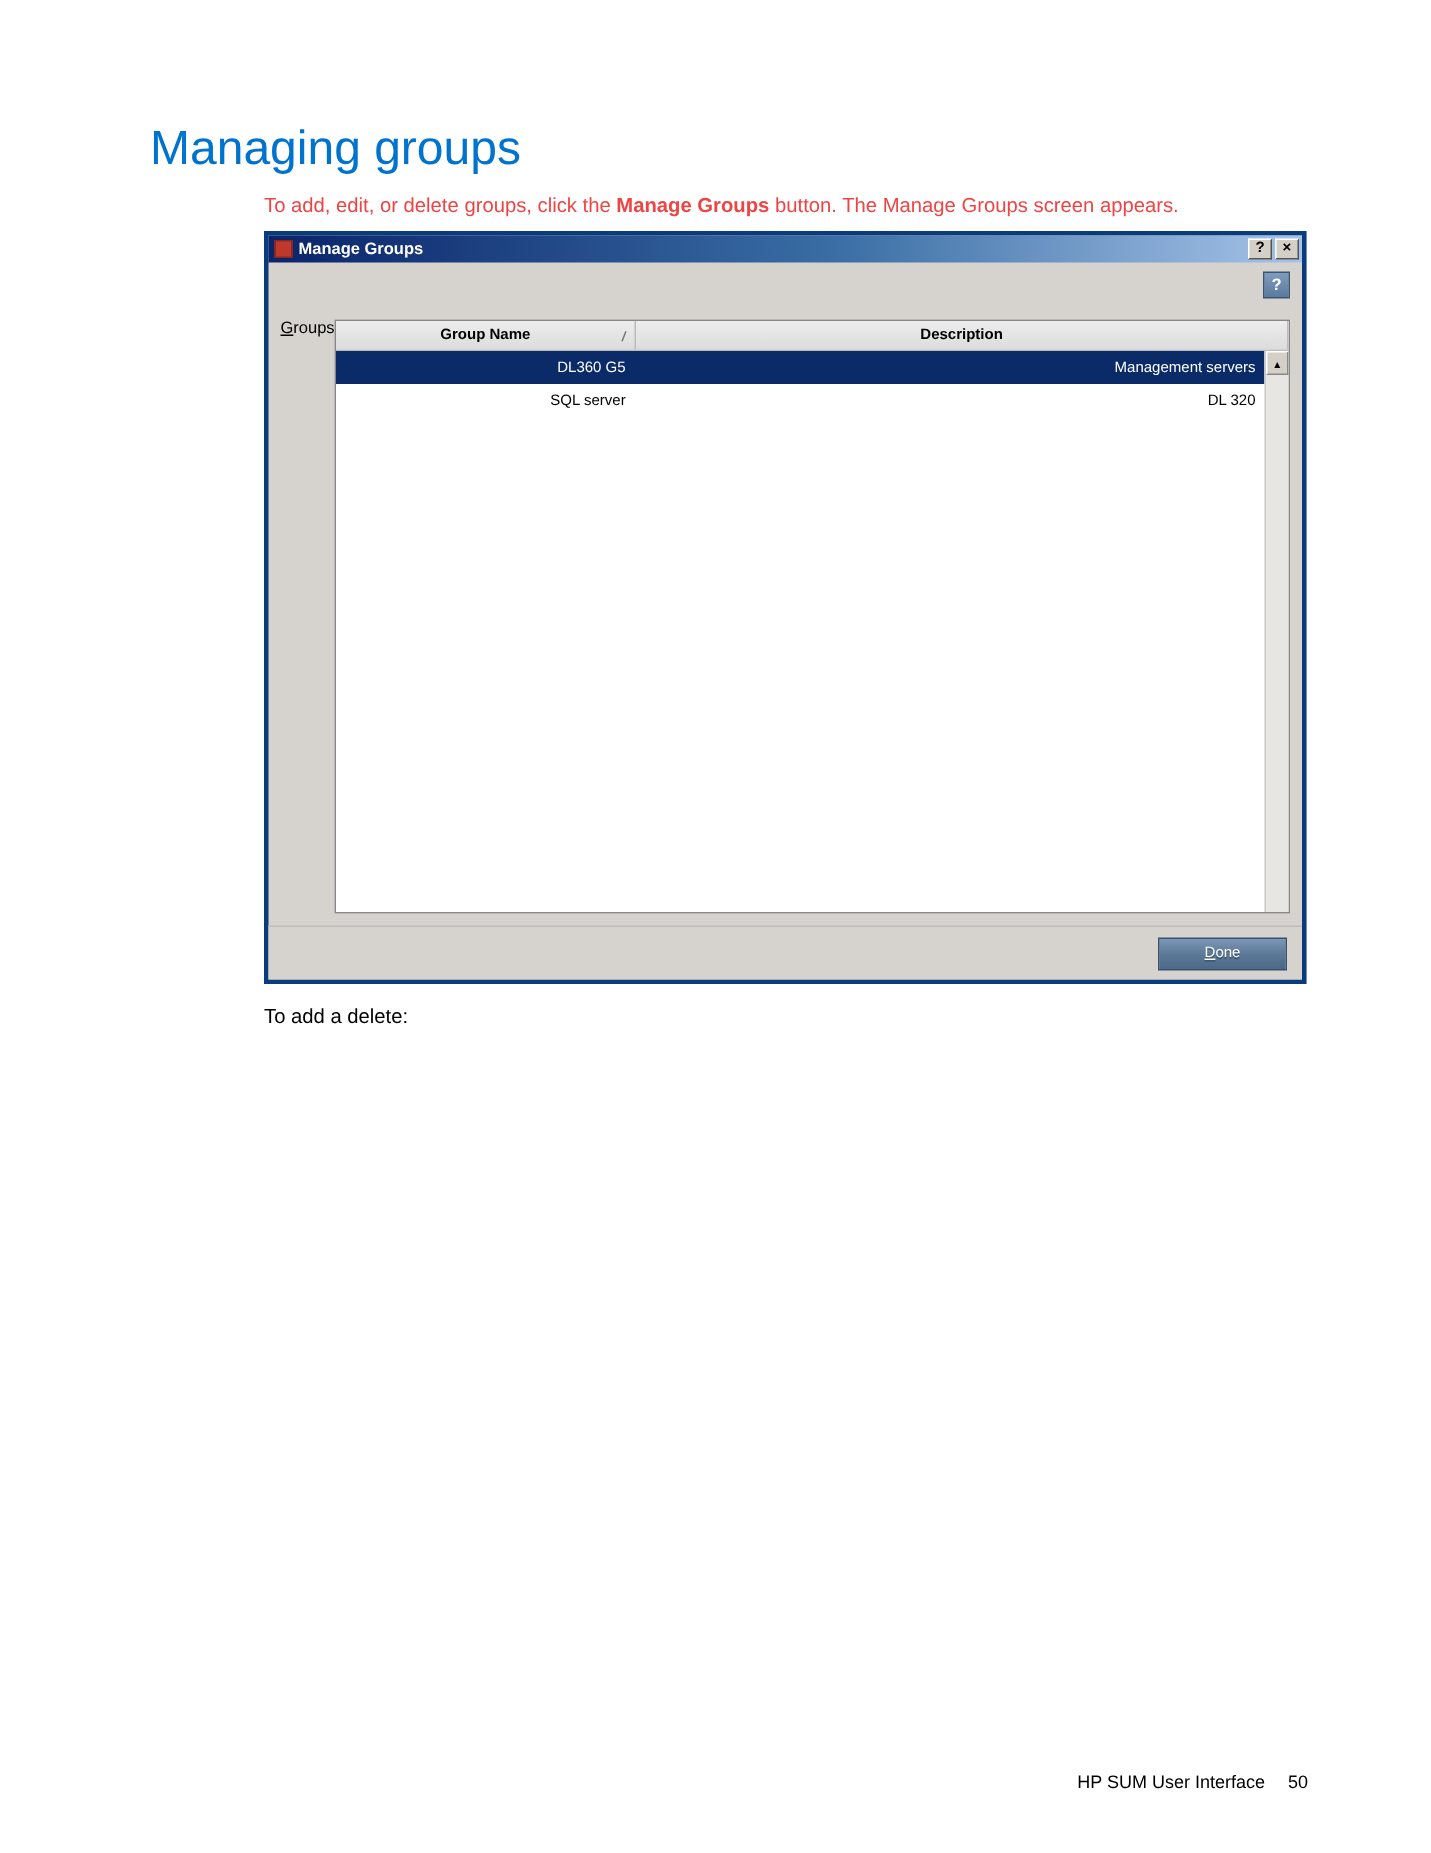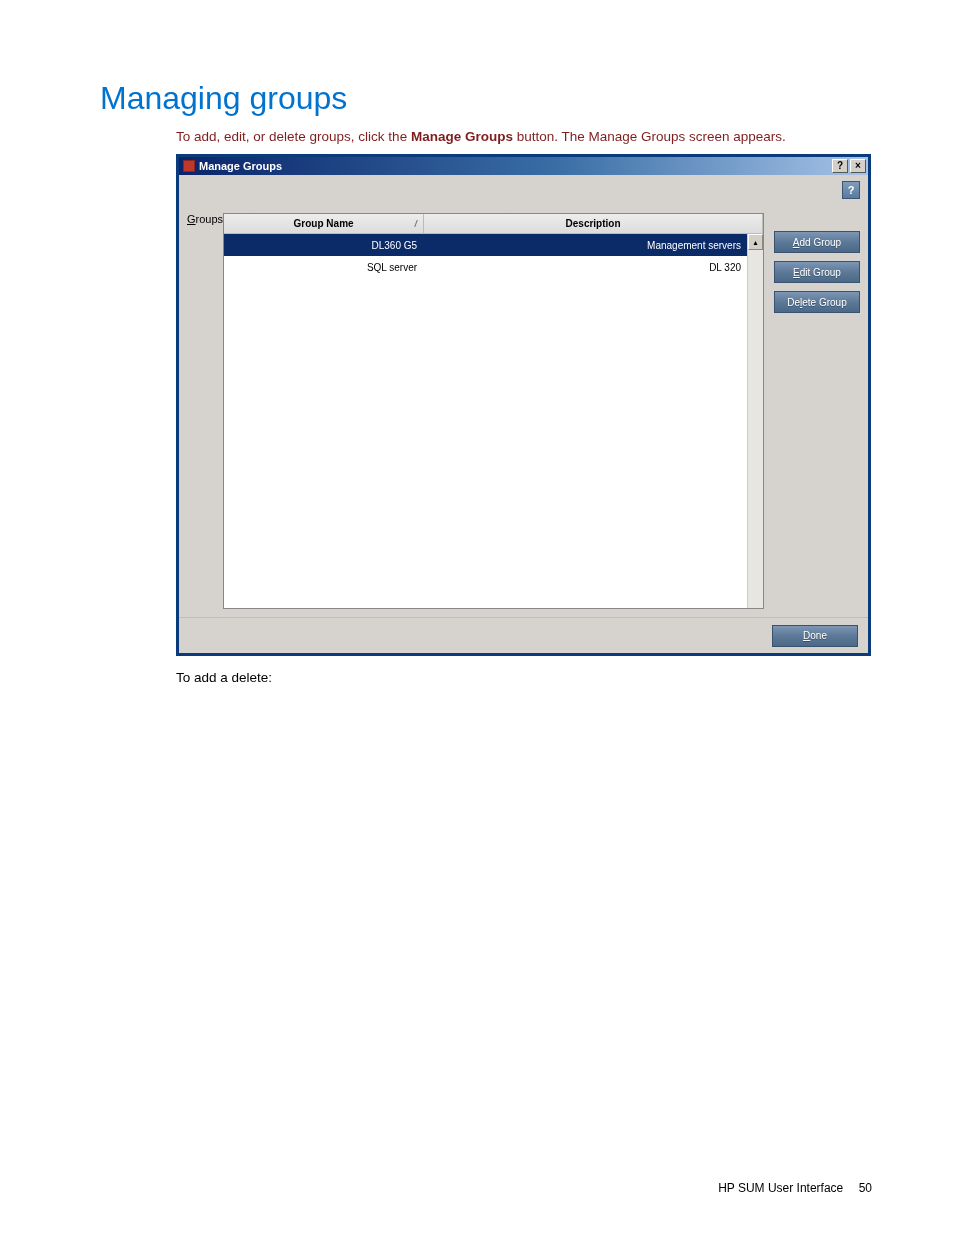--- a/index.html
+++ b/index.html
@@ -20,21 +20,21 @@
     .heading {
       font-family: 'Segoe UI', Arial, sans-serif;
       font-weight: 300;
       font-size: 32px;
       color: #0073cf;
       margin-bottom: 12px;
     }
     .intro-text {
       margin-left: 76px;
       font-size: 13.5px;
-      color: #7f1d1d;
+      color: #ef4444;
       margin-bottom: 10px;
     }
     .intro-text b {
       font-weight: bold;
     }
     .screenshot-wrap {
       margin-left: 76px;
     }
     .dialog {
       width: 695px;
@@ -320,31 +320,20 @@
                     <div class="td description">DL 320</div>
                   </div>
                 </div>
                 <div class="table-vscroll">
                   <div class="scroll-arrow up">▴</div>
                 </div>
               </div>
             </div>
           </div>
 
-          <div class="sidebar-buttons">
-            <div class="hp-btn">
-                <span><span class="mn">A</span><span>dd Group</span></span>
-              </div>
-            <div class="hp-btn">
-                <span><span class="mn">E</span><span>dit Group</span></span>
-              </div>
-            <div class="hp-btn">
-                <span><span>De</span><span class="mn">l</span><span>ete Group</span></span>
-              </div>
-          </div>
         </div>
       </div>
 
       <div class="dialog-footer">
         <div class="hp-btn">
             <span><span class="mn">D</span><span>one</span></span>
           </div>
       </div>
     </div>
   </div>

